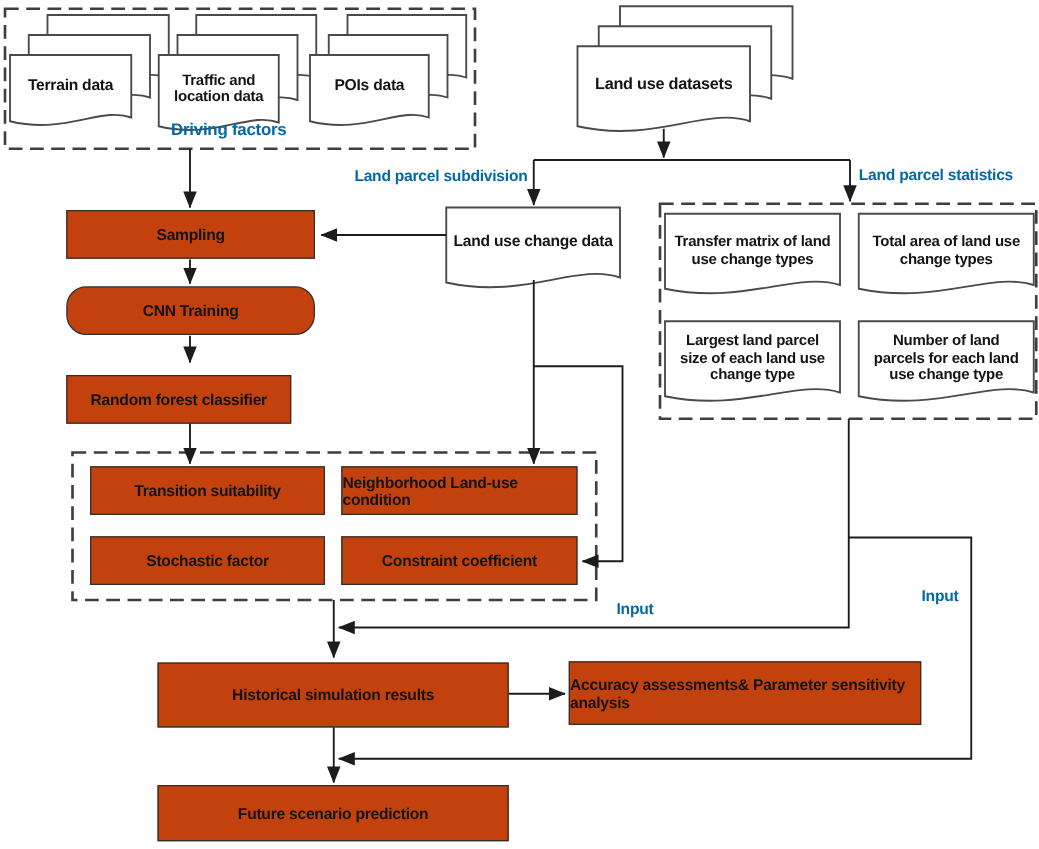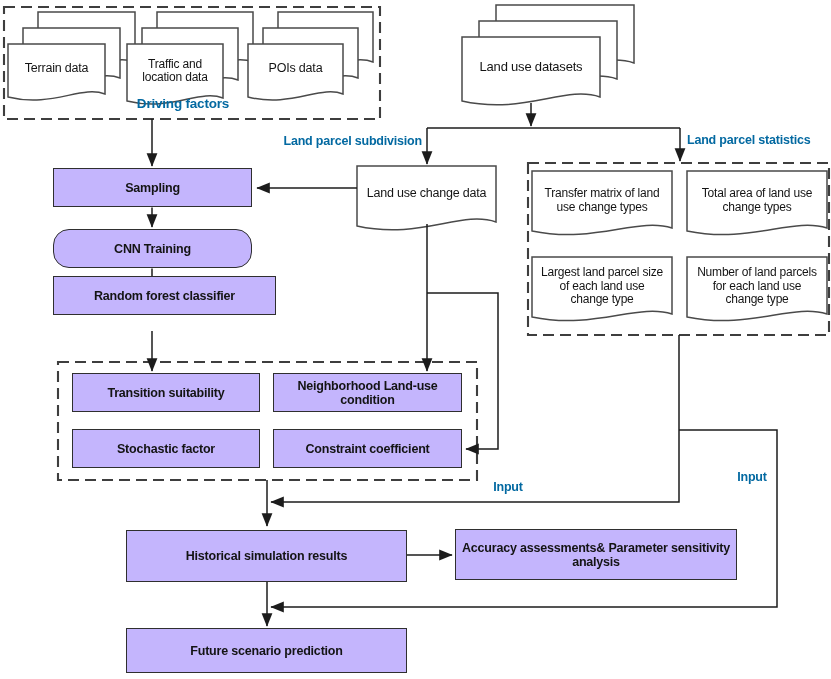--- a/index.html
+++ b/index.html
@@ -7,31 +7,31 @@
     position:relative;
     width:831px;height:679px;
     background:#ffffff;
     font-family:"Liberation Sans","DejaVu Sans",sans-serif;
     overflow:hidden;
   }
   #wires{position:absolute;left:0;top:0;z-index:1;}
   .box{
     position:absolute;z-index:2;
     display:flex;align-items:center;justify-content:center;
-    text-align:center;
-    border:1.6px solid #2f2f2f;background:#c4b5fd;
+    text-align:left;
+    border:1.6px solid #2f2f2f;background:#c2410c;
     font-weight:bold;font-size:12.5px;line-height:14px;
     color:#141414;letter-spacing:-0.2px;
     box-sizing:border-box;padding:1px 0;
   }
   .doclabel{
     position:absolute;z-index:2;
     display:flex;align-items:center;justify-content:center;
     text-align:center;
-    font-weight:normal;font-size:12px;line-height:13.5px;
+    font-weight:bold;font-size:12px;line-height:13.5px;
     color:#141414;letter-spacing:-0.2px;
     box-sizing:border-box;padding:1px 5px;
   }
   .floatlabel{
     position:absolute;z-index:2;
     font-weight:bold;font-size:12.5px;color:#0369a1;
     letter-spacing:-0.2px;white-space:nowrap;
   }
 </style>
 </head>
@@ -104,21 +104,21 @@
   <div class="doclabel" style="left:248px;top:44px;width:95px;height:50px;font-size:12.5px;">POIs data</div>
   <div class="floatlabel" style="left:3px;top:96px;width:360px;text-align:center;font-size:13.5px;">Driving factors</div>
 
   <div class="doclabel" style="left:462px;top:37px;width:138px;height:60px;font-size:13px;">Land use datasets</div>
 
   <div class="floatlabel" style="left:260px;top:134px;width:162px;text-align:right;">Land parcel subdivision</div>
   <div class="floatlabel" style="left:687px;top:133px;">Land parcel statistics</div>
 
   <div class="box" style="left:53px;top:168px;width:199px;height:39px;">Sampling</div>
   <div class="box" style="left:53px;top:229px;width:199px;height:39px;border-radius:16px;">CNN Training</div>
-  <div class="box" style="left:53px;top:276px;width:223px;height:39px;">Random forest classifier</div>
+  <div class="box" style="left:53px;top:300px;width:180px;height:39px;">Random forest classifier</div>
 
   <div class="doclabel" style="left:357px;top:168px;width:139px;height:52px;font-size:12.5px;">Land use change data</div>
 
   <div class="doclabel" style="left:689px;top:172px;width:136px;height:57px;">Total area of land use change types</div>
   <div class="doclabel" style="left:534px;top:172px;width:136px;height:57px;">Transfer matrix of land use change types</div>
   <div class="doclabel" style="left:534px;top:258px;width:136px;height:57px;">Largest land parcel size of each land use change type</div>
   <div class="doclabel" style="left:689px;top:258px;width:136px;height:57px;">Number of land parcels for each land use change type</div>
 
   <div class="box" style="left:72px;top:373px;width:188px;height:39px;">Transition suitability</div>
   <div class="box" style="left:273px;top:373px;width:189px;height:39px;">Neighborhood Land-use condition</div>

